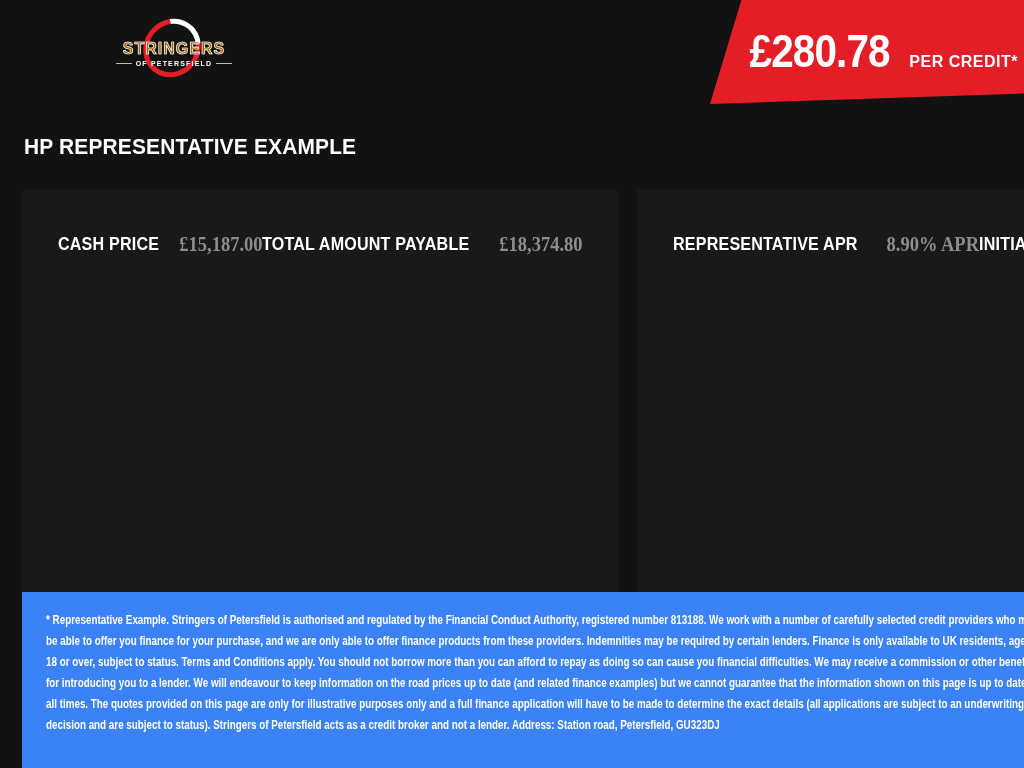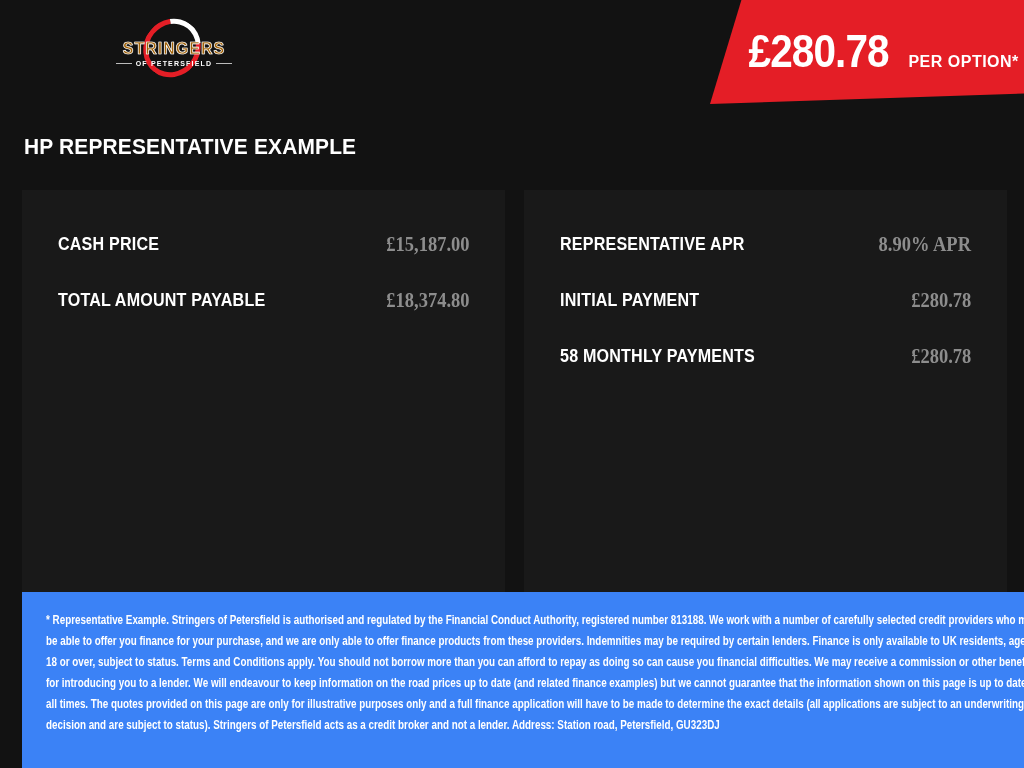--- a/index.html
+++ b/index.html
@@ -63,21 +63,21 @@
   }
 
   
   .panels {
     position:absolute; top:190px; left:22px; width:985px;
     display:flex; gap:19px;
   }
   .panel {
     flex:1; background:#191919; height:402px;
     padding:26px 36px 0 36px;
-    display:flex; flex-direction:column;
+    display:flex; flex-direction:row;
   }
   .frow { height:56px; display:flex; justify-content:space-between; align-items:center; }
   .frow-label {
     color:#ffffff; font-weight:bold; font-size:17.5px;
     transform:scaleX(.92); transform-origin:left center;
     white-space:nowrap; letter-spacing:.2px;
   }
   .frow-value {
     color:#8d8d8d; font-weight:bold; font-size:21px;
     font-family:"Liberation Serif", serif;
@@ -108,21 +108,21 @@
     <div class="logo-name">STRINGERS</div>
     <div class="logo-sub">
       <span class="dash"></span>
       <span>OF PETERSFIELD</span>
       <span class="dash"></span>
     </div>
   </div>
 
   <div class="banner">
     <span class="banner-price">£280.78</span>
-    <span class="banner-per">PER OPTION*</span>
+    <span class="banner-per">PER CREDIT*</span>
   </div>
 
 </div>
 
 <div class="page-title">HP REPRESENTATIVE EXAMPLE</div>
 
 <div class="panels">
 
   <div class="panel">
     <div class="frow">

